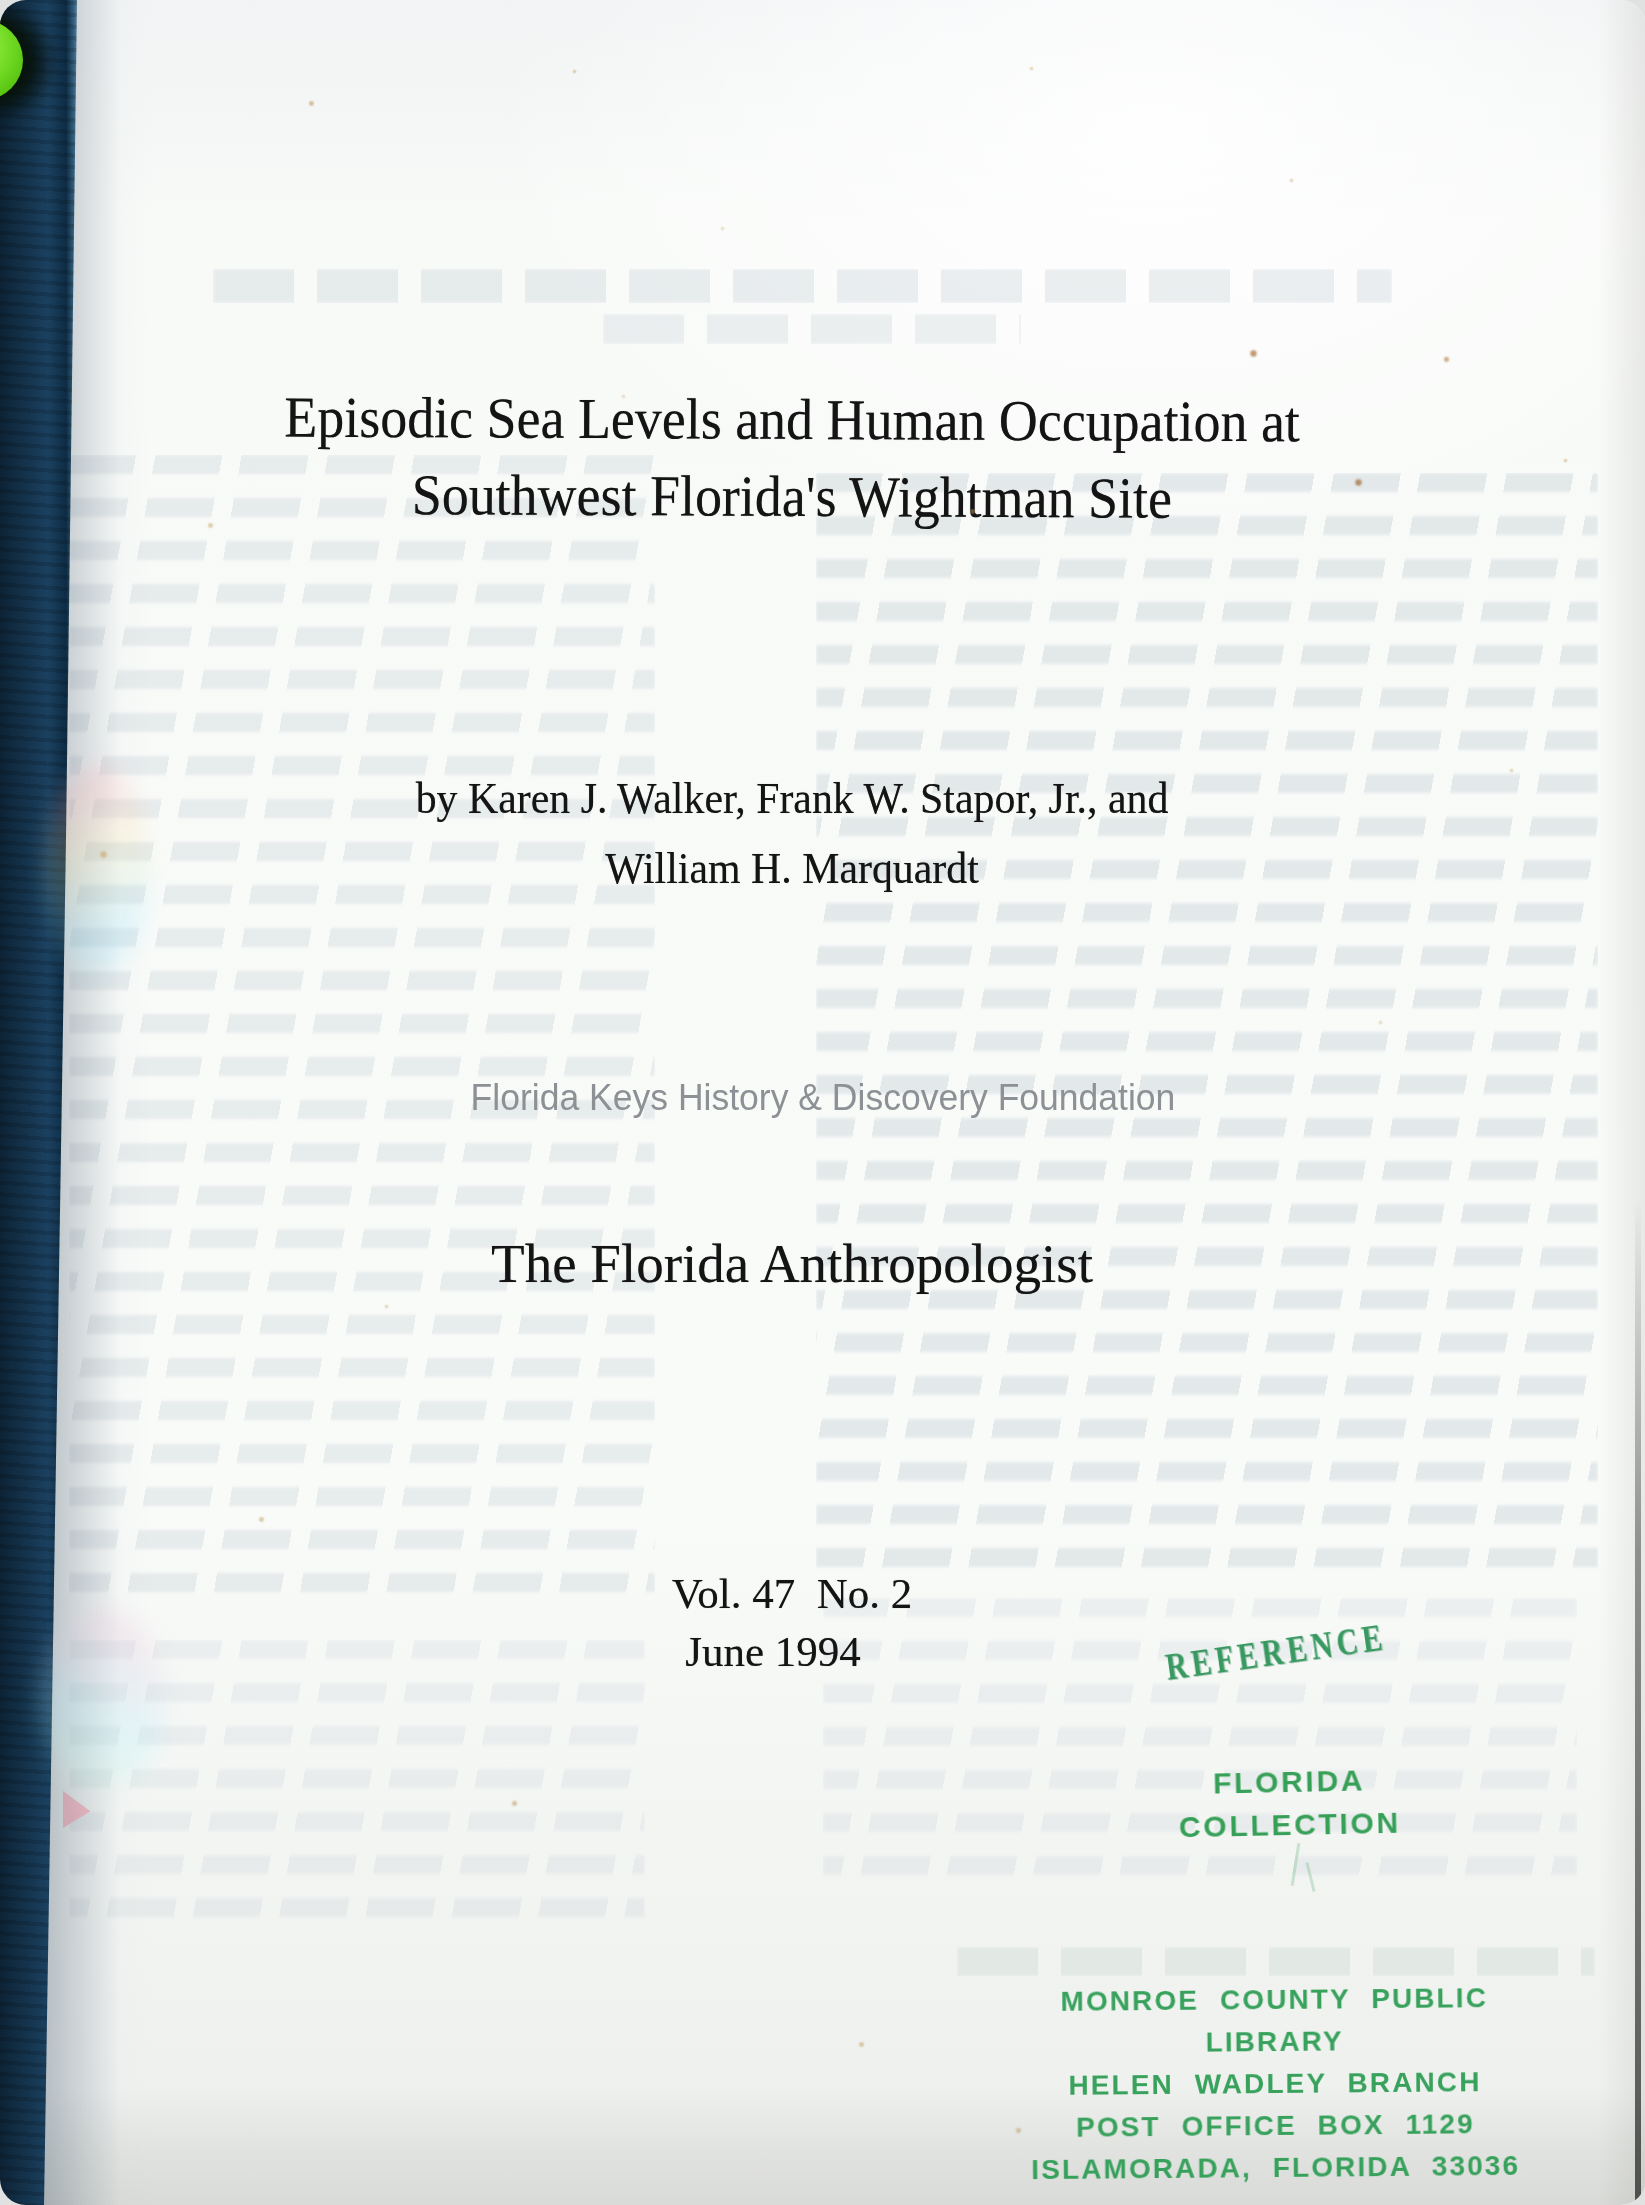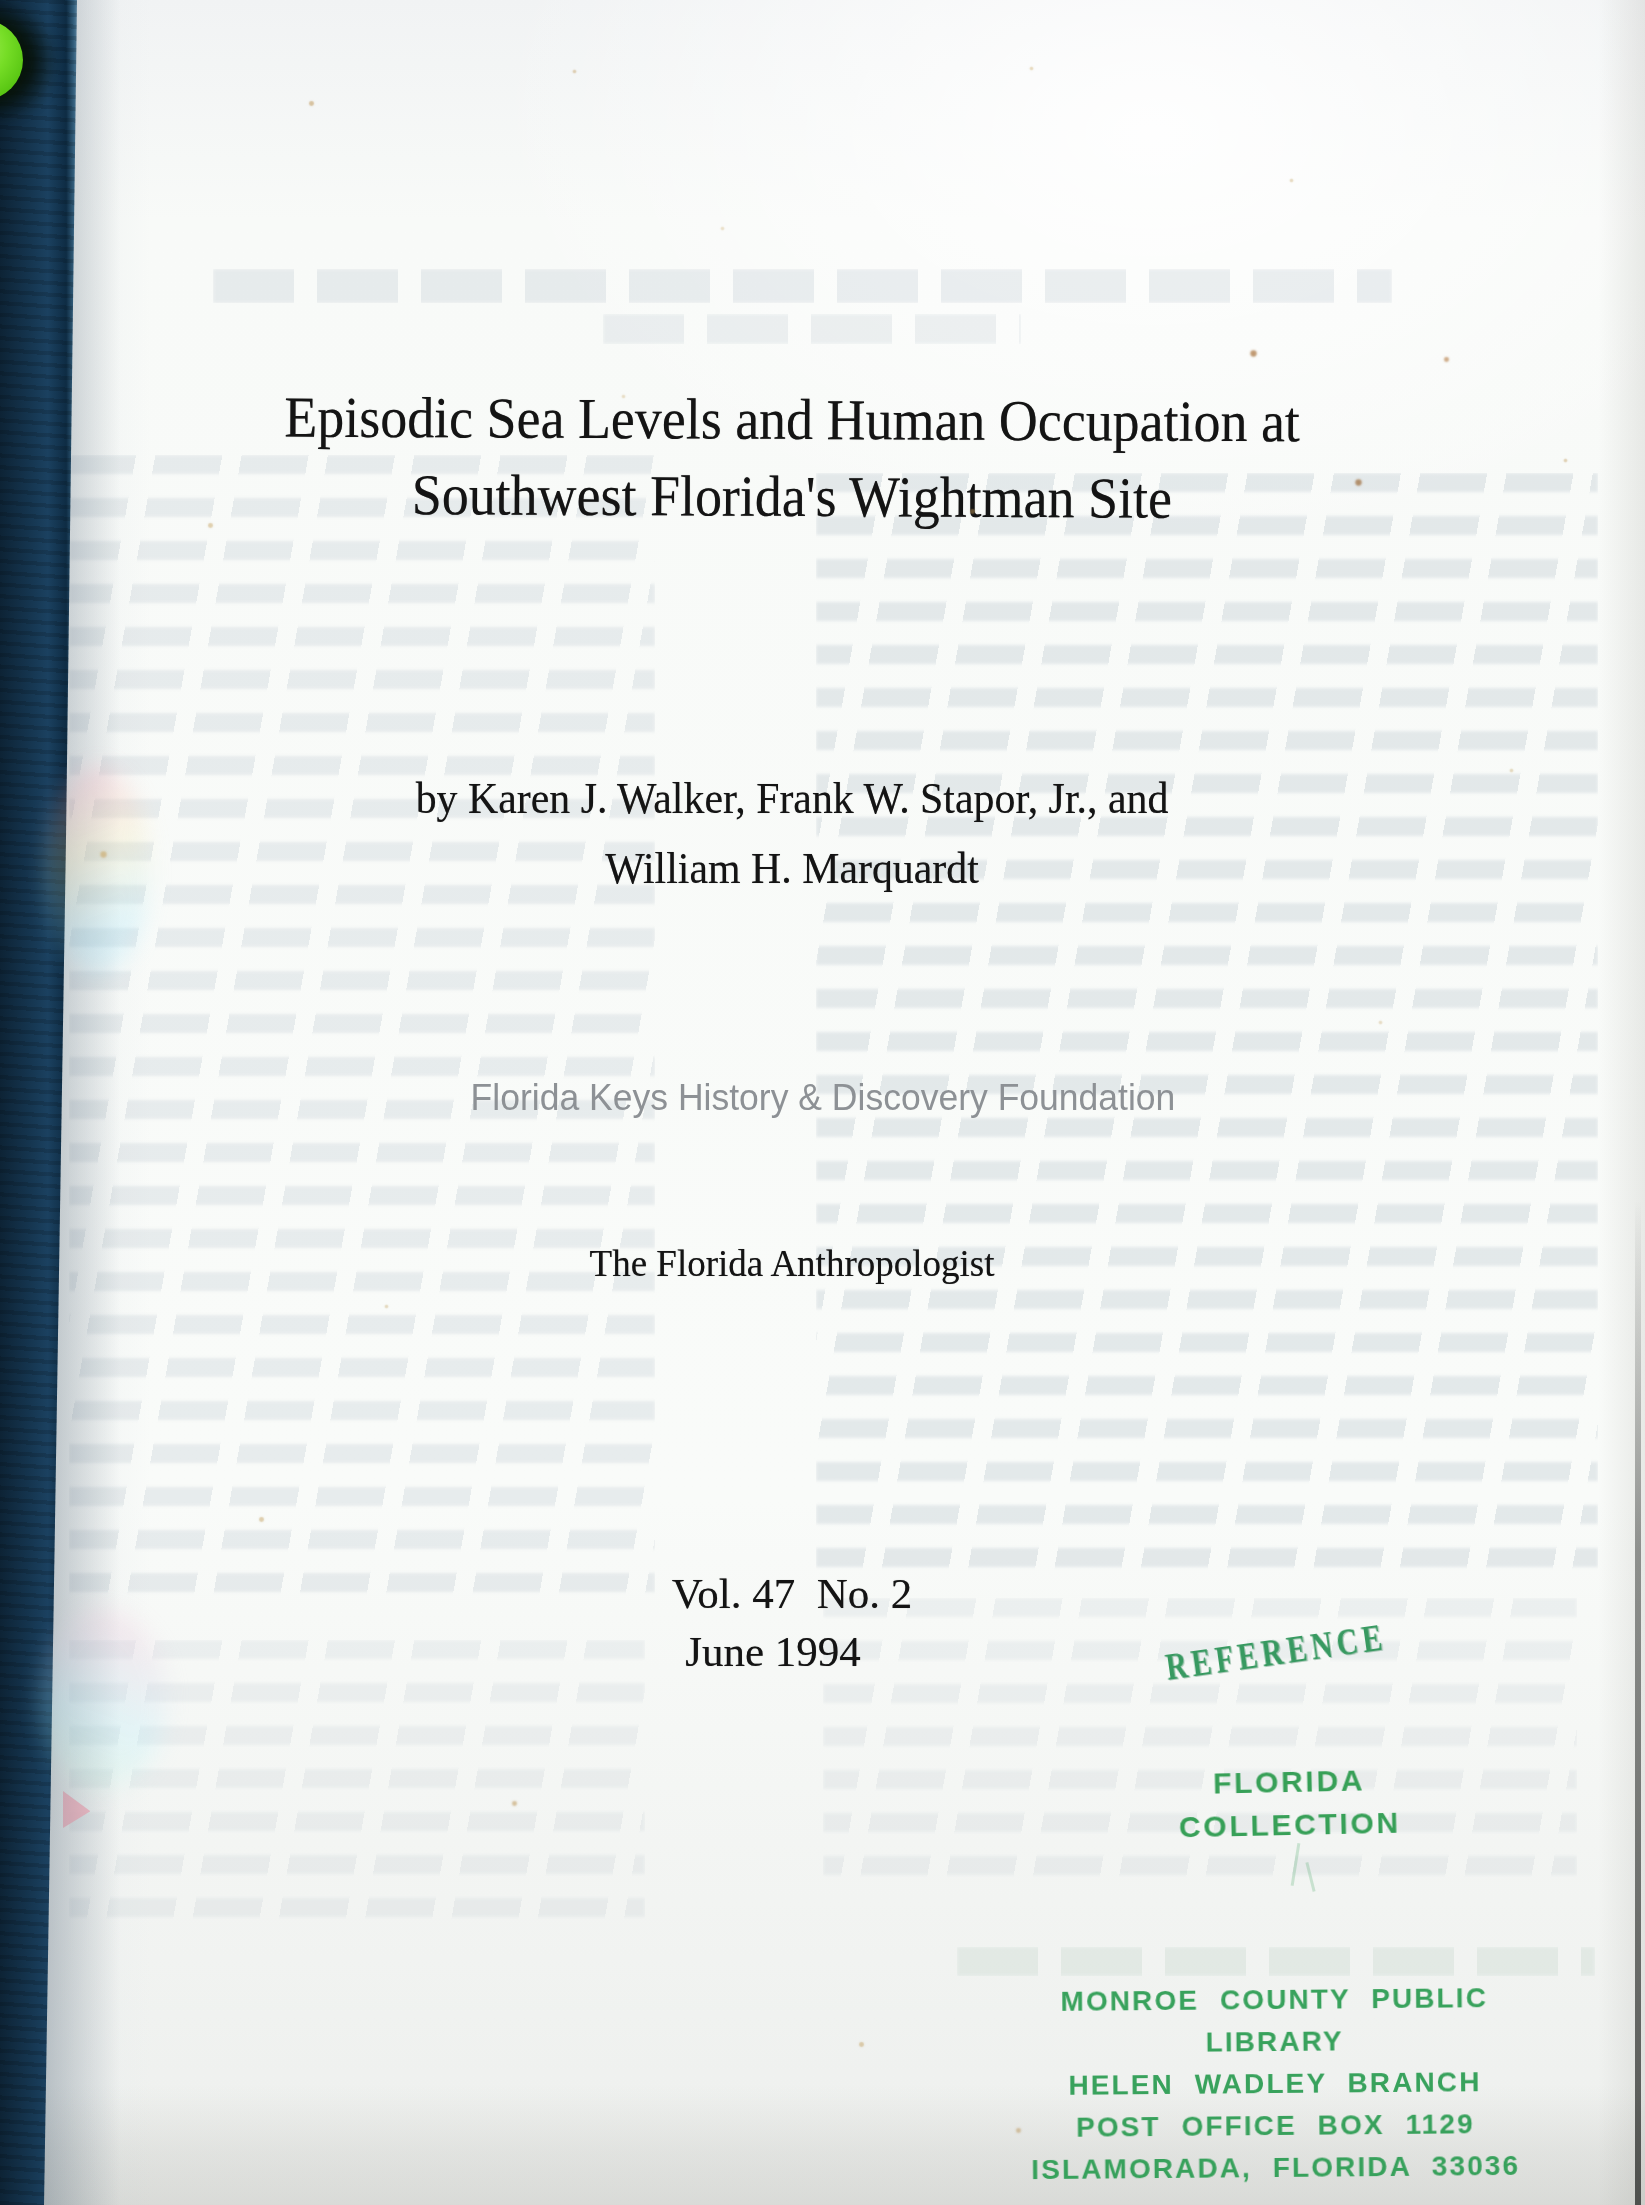--- a/index.html
+++ b/index.html
@@ -1,19 +1,20 @@
 <!DOCTYPE html>
 <html style="font-size:11px"><head>
 <meta charset="utf-8">
 <style>
   html,body{margin:0;padding:0;background:#dfe2e0;}
   .page{
     position:relative;width:1646px;height:2205px;overflow:hidden;
     background:#f7f9f6;
     font-family:"Liberation Serif",serif;
+    border-radius:26px;
   }
   
   .paper{
     position:absolute;inset:0;z-index:0;
     background:
       radial-gradient(960px 617px at 70% 6%, rgba(255,255,255,.9), rgba(255,255,255,0) 70%),
       linear-gradient(to right, #e7ebec 0px, rgba(231,235,236,0) 151px),
       linear-gradient(to bottom, #f1f3f4 0%, #f8faf8 10%, #f9fbf9 68%, #eff1ef 94%, #f1f2f0 100%);
   }
   .bottom-shade{position:absolute;left:0;top:2085px;width:1646px;height:121px;z-index:3;
@@ -41,21 +42,21 @@
   .gcr{left:816px;top:473px;width:782px;height:1111px;opacity:.15;}
   .gcl2{left:69px;top:1640px;width:576px;height:295px;opacity:.08;}
   .gcr2{left:823px;top:1598px;width:754px;height:288px;opacity:.08;}
   .gfoot{left:957px;top:1947px;width:638px;height:29px;opacity:.11;background:#6e9c86;}
 
   
   .print{position:absolute;left:72px;width:1440px;text-align:center;color:#141414;z-index:5;
     text-shadow:0 0 0.7px rgba(10,10,10,.55);}
   .title{top:381px;font-size:58px;line-height:77px;transform:scaleX(.93) rotate(.25deg);}
   .byline{top:763px;font-size:45px;line-height:70px;transform:scaleX(.93);}
-  .journal{top:1232px;font-size:37px;line-height:63px;}
+  .journal{top:1232px;font-size:55px;line-height:63px;}
   .volblock{top:1565px;font-size:43px;line-height:58px;}
   .vol-line{white-space:pre;}
   .date-line{transform:translateX(-19px);}
   .watermark{position:absolute;left:72px;width:1440px;top:1077px;text-align:center;z-index:5;
     font-family:"Liberation Sans",sans-serif;font-size:37px;color:#8d9195;
     transform:translateX(31px) scaleX(.96);text-shadow:none;}
 
   
   .stamp{position:absolute;z-index:6;font-weight:700;}
   .stamp-reference{

